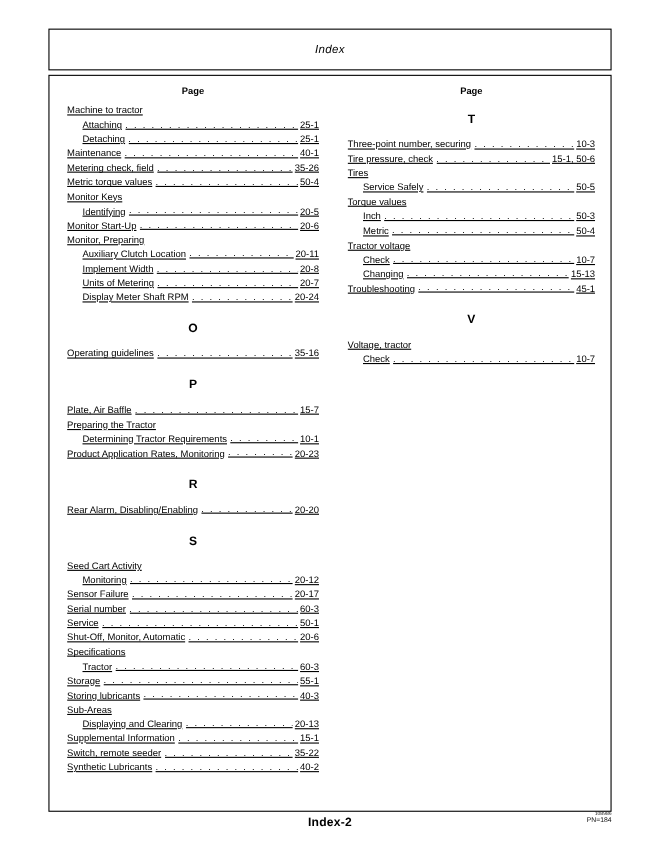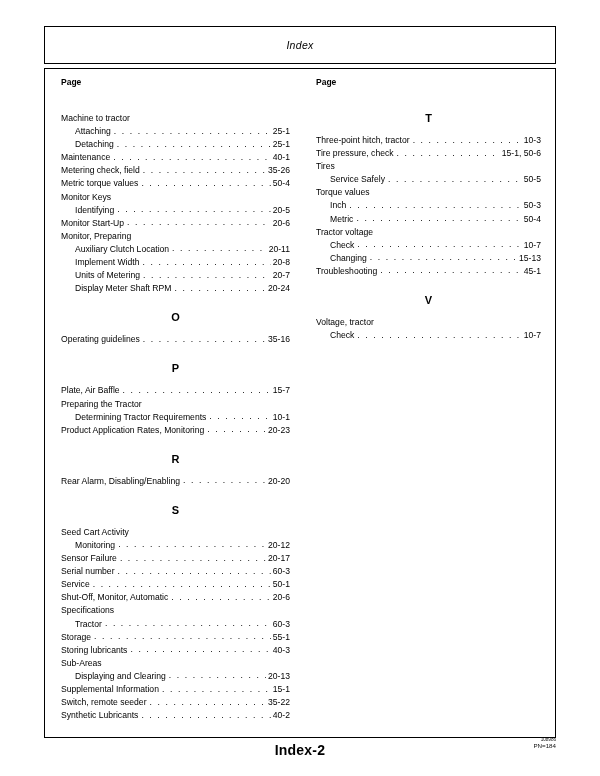--- a/index.html
+++ b/index.html
@@ -60,39 +60,40 @@
   }
   .col {
     width: 50%;
     box-sizing: border-box;
     padding: 8px 14px 0 14px;
     position: relative;
   }
   .col-left { padding-left: 16px; padding-right: 10px; }
   .col-right { padding-left: 16px; padding-right: 14px; }
   .page-label {
-    text-align: left;
+    text-align: center;
     font-size: 8.5px;
     font-weight: bold;
-    margin-bottom: 25px;
+    margin-bottom: 7px;
   }
   .letter-head {
     text-align: center;
     font-size: 11px;
     font-weight: bold;
     margin-top: 16px;
     margin-bottom: 10px;
   }
   .entry {
     font-size: 8.6px;
     line-height: 13.1px;
     white-space: nowrap;
     overflow: hidden;
     display: flex;
     align-items: baseline;
+    text-decoration: underline;
   }
   .entry .txt { flex: 0 0 auto; }
   .entry .leader {
     flex: 1 1 auto;
     overflow: hidden;
     white-space: nowrap;
     margin: 0 2px 0 3px;
     font-size: 8.6px;
     letter-spacing: 1.6px;
     color: #000;
@@ -101,21 +102,21 @@
   }
   .entry .pg { flex: 0 0 auto; }
   .entry.sub .txt { padding-left: 14px; }
   
   .footer-title {
     position: absolute;
     left: 0;
     top: 742px;
     width: 600px;
     text-align: center;
-    font-size: 14px;
+    font-size: 11px;
     font-weight: bold;
     letter-spacing: 0.2px;
   }
   .footer-code {
     position: absolute;
     right: 44px;
     top: 737px;
     text-align: right;
     font-size: 4.6px;
     line-height: 6px;
@@ -309,21 +310,21 @@
               <span class="leader">. . . . . . . . . . . . . . . . . . . . . . . . . . . . . . . . . . . . . . . . . . . . . . . . . . . . . . . . . . . . . . . . . . . . . . . . . . . . . . . . . . . . . . . . . . </span>
               <span class="pg">40-2</span>
             </div>
           </div>
       </div>
       <div class="col col-right">
         <div class="page-label">Page</div>
         <div id="right-entries">
             <div class="letter-head">T</div>
             <div class="entry">
-              <span class="txt">Three-point hitch, tractor</span>
+              <span class="txt">Three-point number, securing</span>
               <span class="leader">. . . . . . . . . . . . . . . . . . . . . . . . . . . . . . . . . . . . . . . . . . . . . . . . . . . . . . . . . . . . . . . . . . . . . . . . . . . . . . . . . . . . . . . . . . </span>
               <span class="pg">10-3</span>
             </div>
             <div class="entry">
               <span class="txt">Tire pressure, check</span>
               <span class="leader">. . . . . . . . . . . . . . . . . . . . . . . . . . . . . . . . . . . . . . . . . . . . . . . . . . . . . . . . . . . . . . . . . . . . . . . . . . . . . . . . . . . . . . . . . . </span>
               <span class="pg">15-1, 50-6</span>
             </div>
             <div class="entry nolead">
               <span class="txt">Tires</span>

